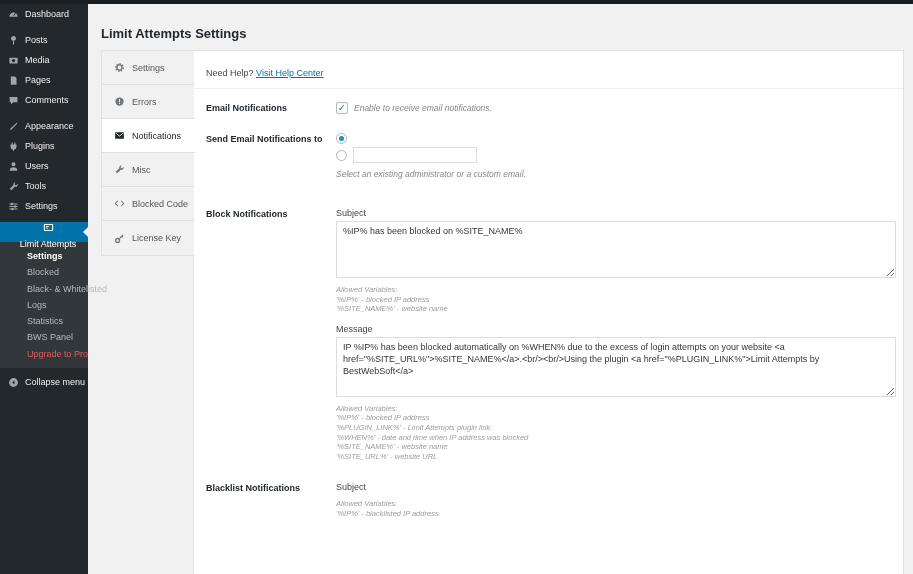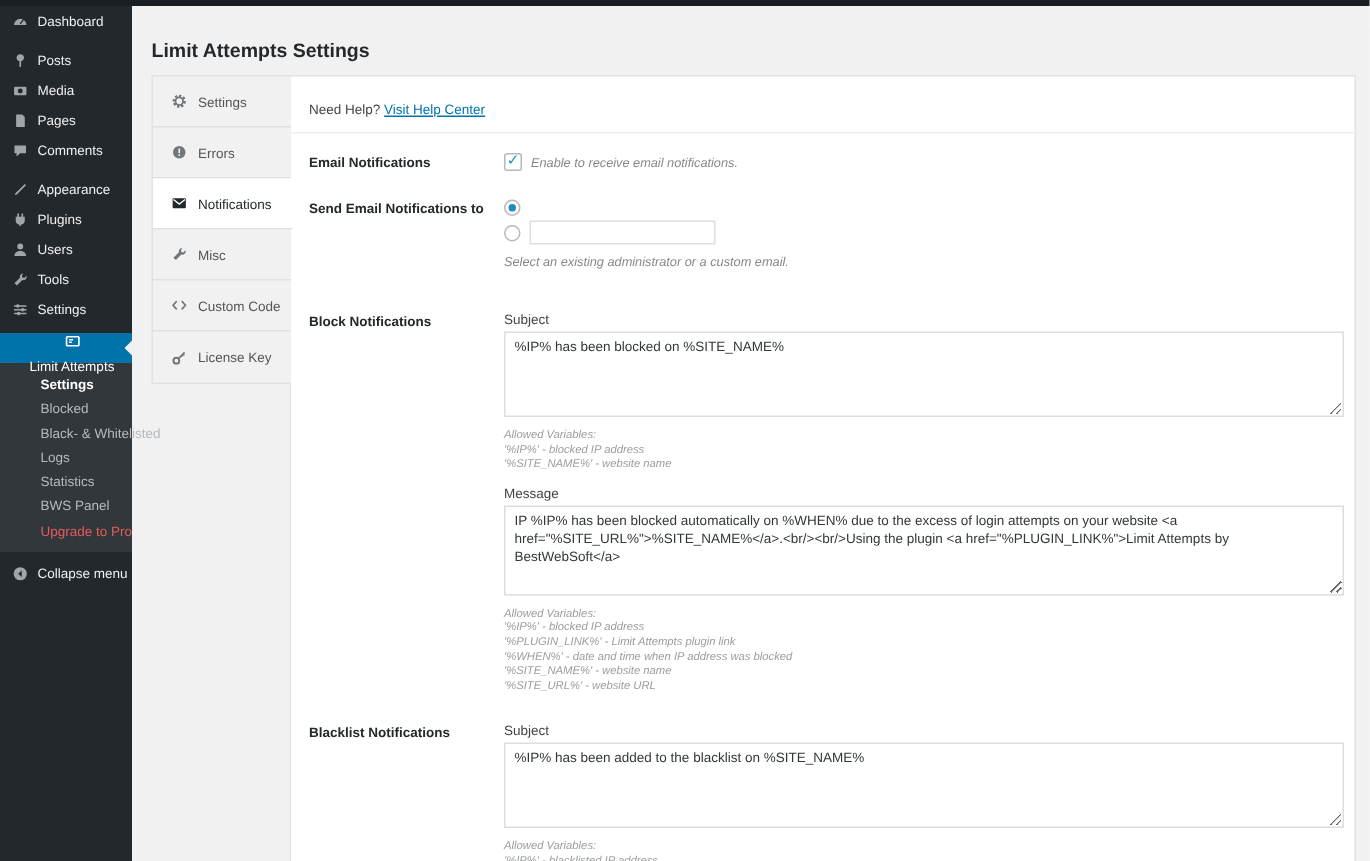--- a/index.html
+++ b/index.html
@@ -246,21 +246,21 @@
           </svg>
         </span>
       <span>Misc</span>
     </div>
     <div class="tab">
       <span class="tico">
           <svg viewBox="0 0 20 20">
             <path d="M7 5l-4.5 5L7 15M13 5l4.5 5L13 15" fill="none" stroke="currentColor" stroke-width="2"></path>
           </svg>
         </span>
-      <span>Custom Code</span>
+      <span>Blocked Code</span>
     </div>
     <div class="tab">
       <span class="tico">
           <svg viewBox="0 0 20 20">
             <circle cx="6.5" cy="13.5" r="3.5" fill="none" stroke="currentColor" stroke-width="2.4"></circle>
             <path d="M9 11l7.5-7.5M13.8 4.8l2.4 2.4M11.8 6.8l2 2" stroke="currentColor" stroke-width="2" fill="none"></path>
           </svg>
         </span>
       <span>License Key</span>
     </div>
@@ -319,21 +319,20 @@
             <div>'%SITE_NAME%' - website name</div>
             <div>'%SITE_URL%' - website URL</div>
           </div>
         </div>
       </div>
 
       <div class="row row-blacklist">
         <div class="row-label">Blacklist Notifications</div>
         <div class="row-content">
           <div class="field-label">Subject</div>
-          <textarea class="ta ta-subject" style="">%IP% has been added to the blacklist on %SITE_NAME%</textarea>
           <div class="vars">
             <div>Allowed Variables:</div>
             <div>'%IP%' - blacklisted IP address</div>
 
           </div>
 
         </div>
       </div>
 
     </div>

